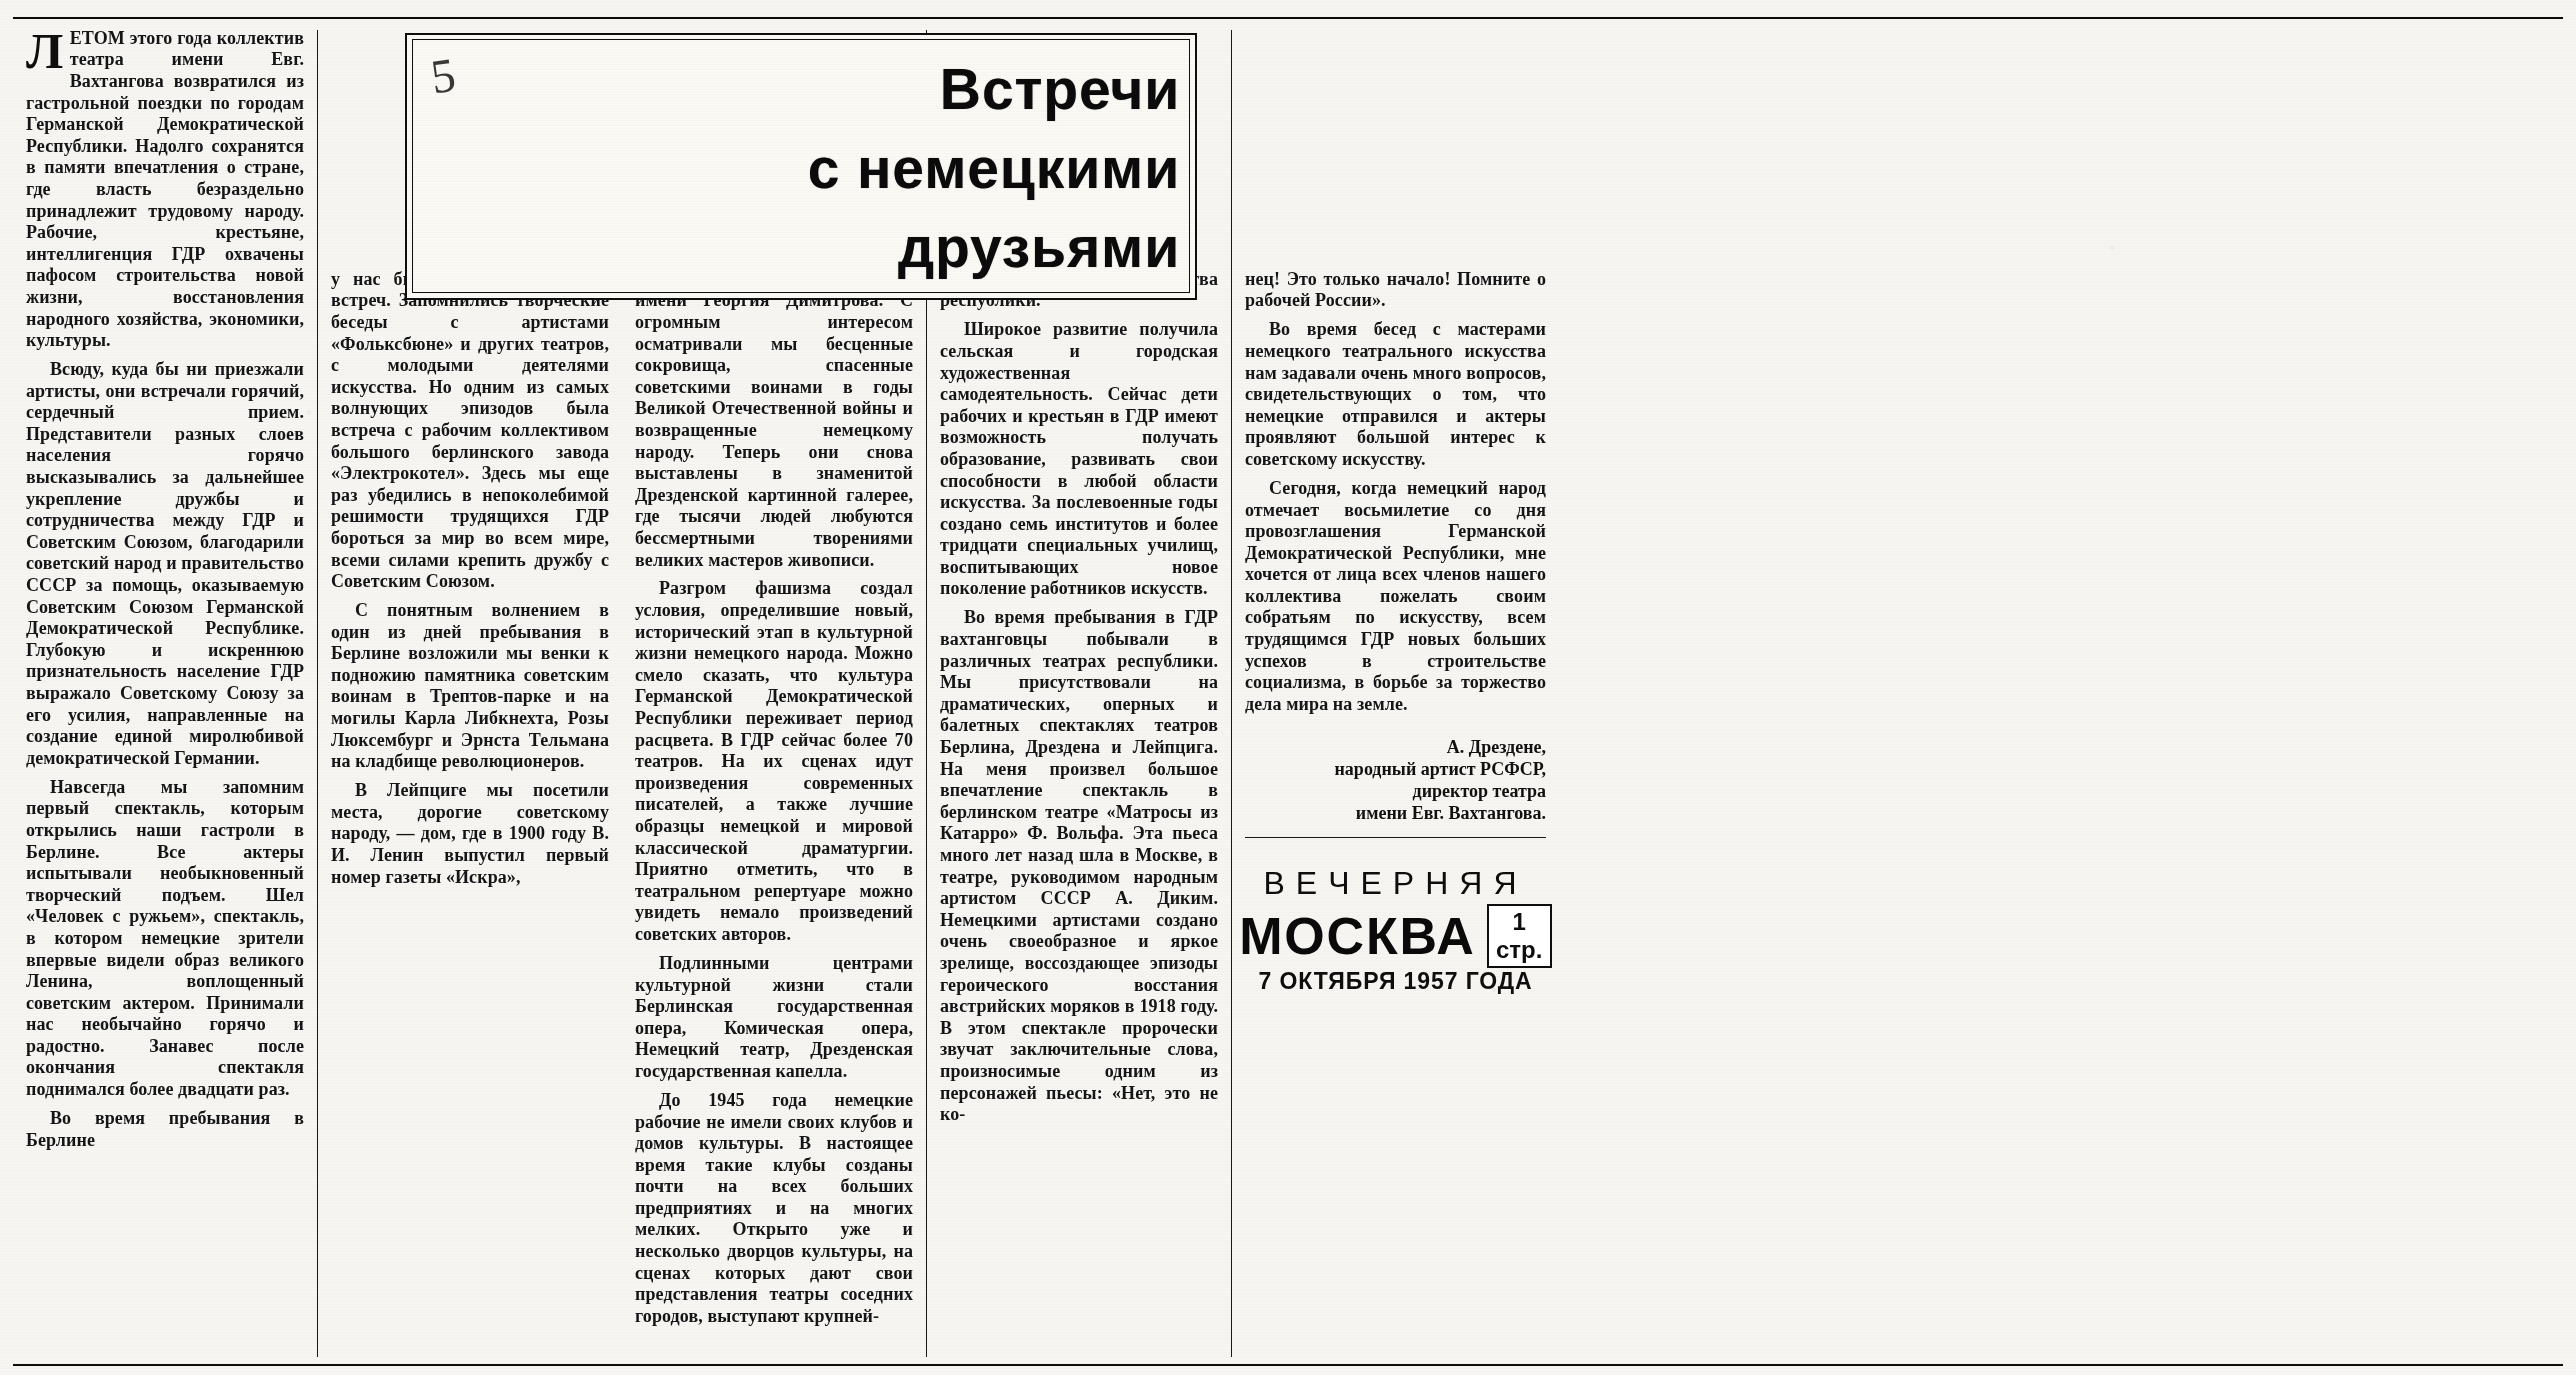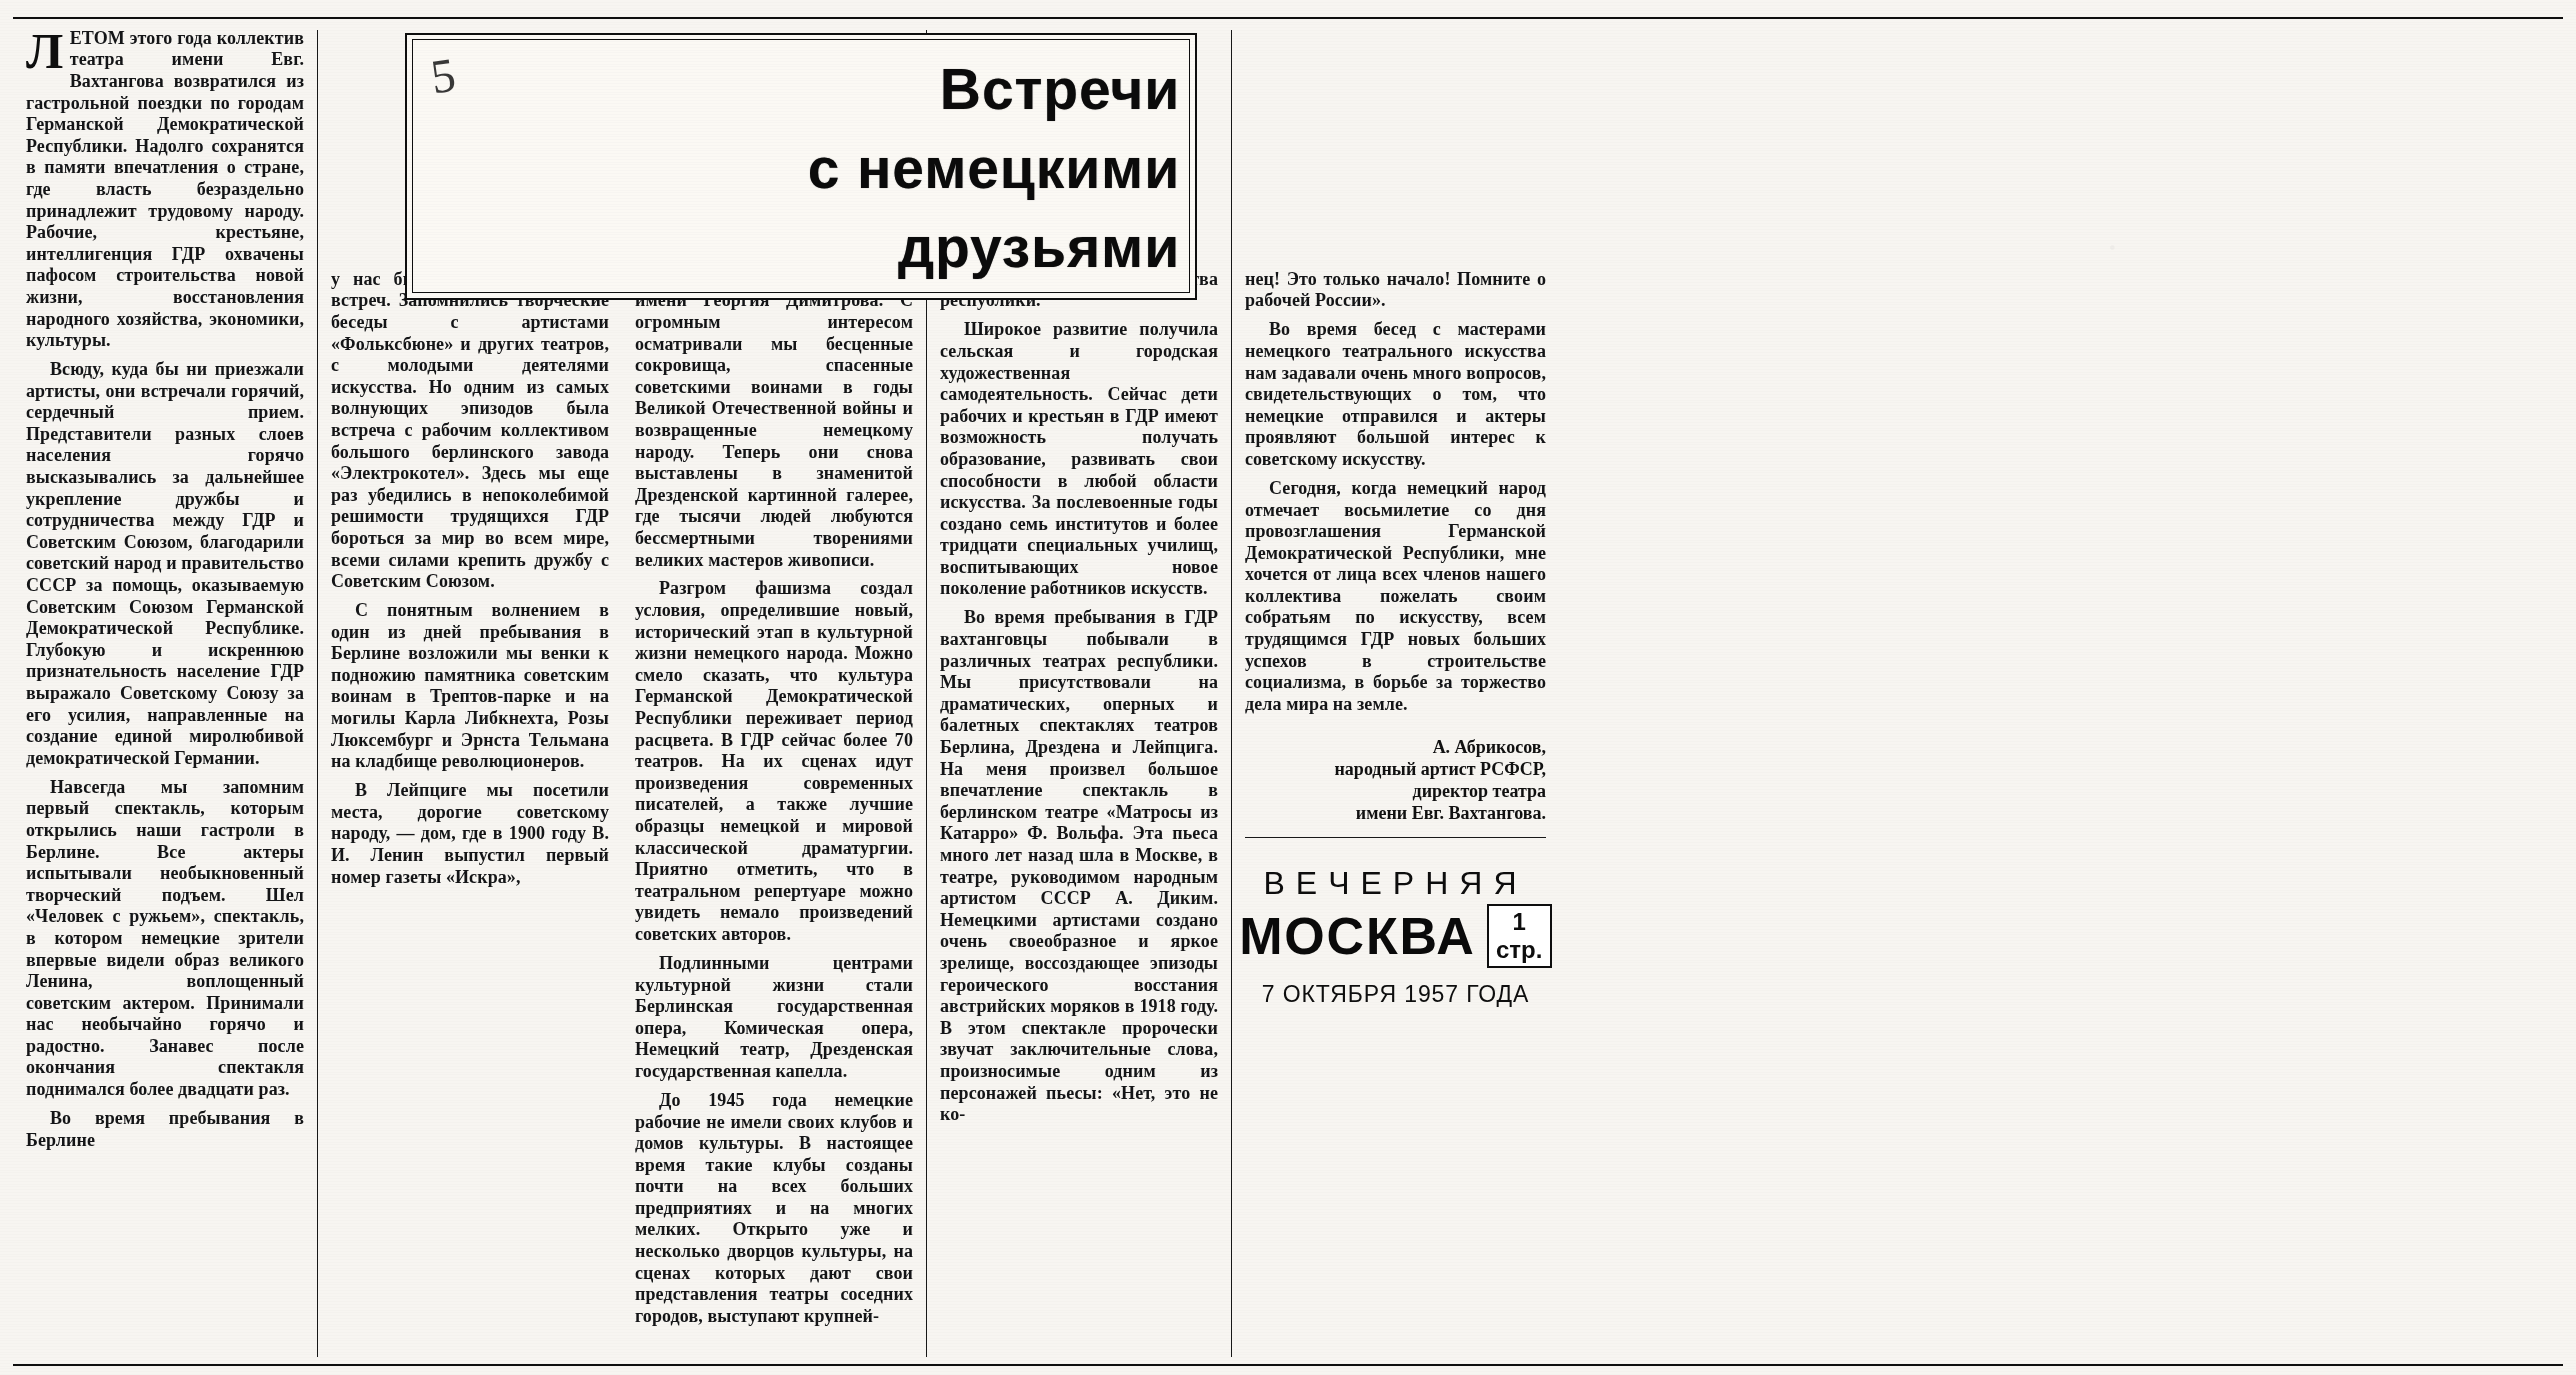--- a/index.html
+++ b/index.html
@@ -181,24 +181,23 @@
     border: 2.8px solid #111;
     padding: 1.8px 7.4px;
     font-family: "Liberation Sans", sans-serif;
     font-weight: bold;
     font-size: 24px;
     color: #111;
     background: #fff;
   }
   .logo-date {
     font-family: "Liberation Sans", sans-serif;
-    font-weight: normal;
+    font-weight: bold;
     font-size: 23px;
     letter-spacing: 0.9px;
-    margin-top: 13px;
     color: #111;
   }
   .col-inner {
     display: flex;
     flex-direction: column;
     height: 100%;
   }
   .topspace {
     height: 241px;
   }
@@ -261,21 +260,21 @@
     <div class="rule"></div>
 
     <div class="col col5">
       <div class="col-inner">
         <div class="topspace"></div>
         <p>нец! Это только начало! Помните о рабочей России».</p>
         <p class="indent">Во время бесед с мастерами немецкого театрального искусства нам задавали очень много вопросов, свидетельствующих о том, что немецкие отправился и актеры проявляют большой интерес к советскому искусству.</p>
         <p class="indent">Сегодня, когда немецкий народ отмечает восьмилетие со дня провозглашения Германской Демократической Республики, мне хочется от лица всех членов нашего коллектива пожелать своим собратьям по искусству, всем трудящимся ГДР новых больших успехов в строительстве социализма, в борьбе за торжество дела мира на земле.</p>
 
         <div class="signature">
-          <div class="nm">А. Абрикосов,</div>
+          <div class="nm">А. Дрездене,</div>
           <div>народный артист РСФСР,</div>
           <div>директор театра</div>
           <div>имени Евг. Вахтангова.</div>
         </div>
 
         <hr class="hr-thin">
 
         <div class="logo-block">
           <div class="logo-top">ВЕЧЕРНЯЯ</div>
           <div class="logo-main-row">

